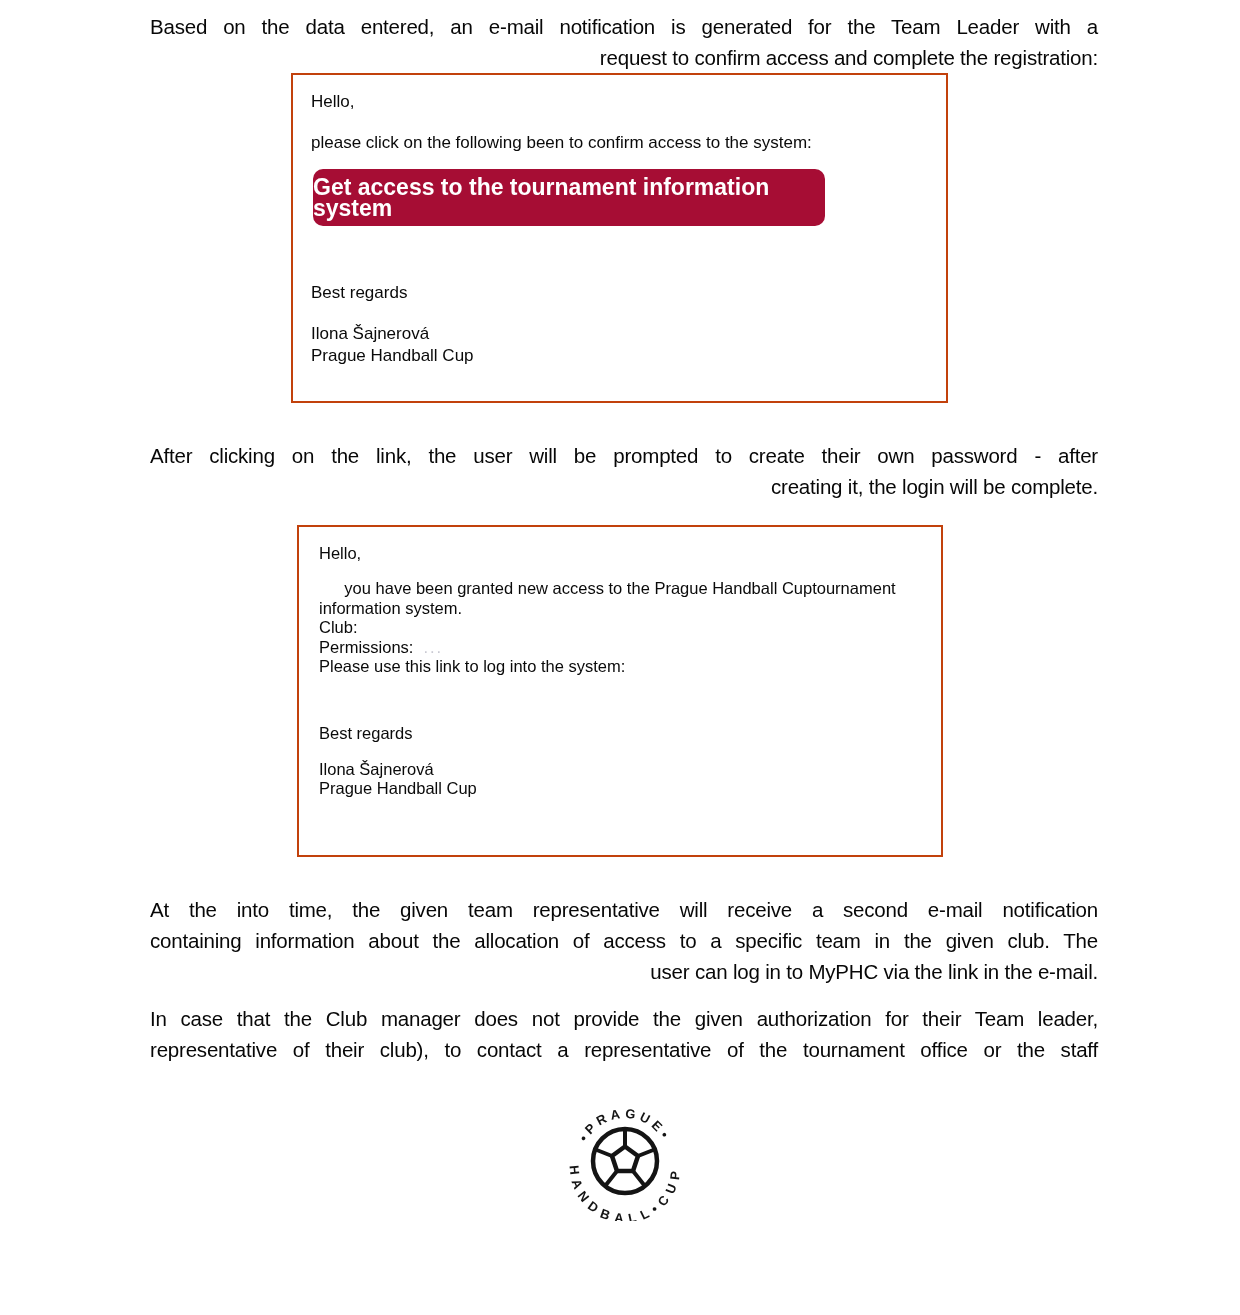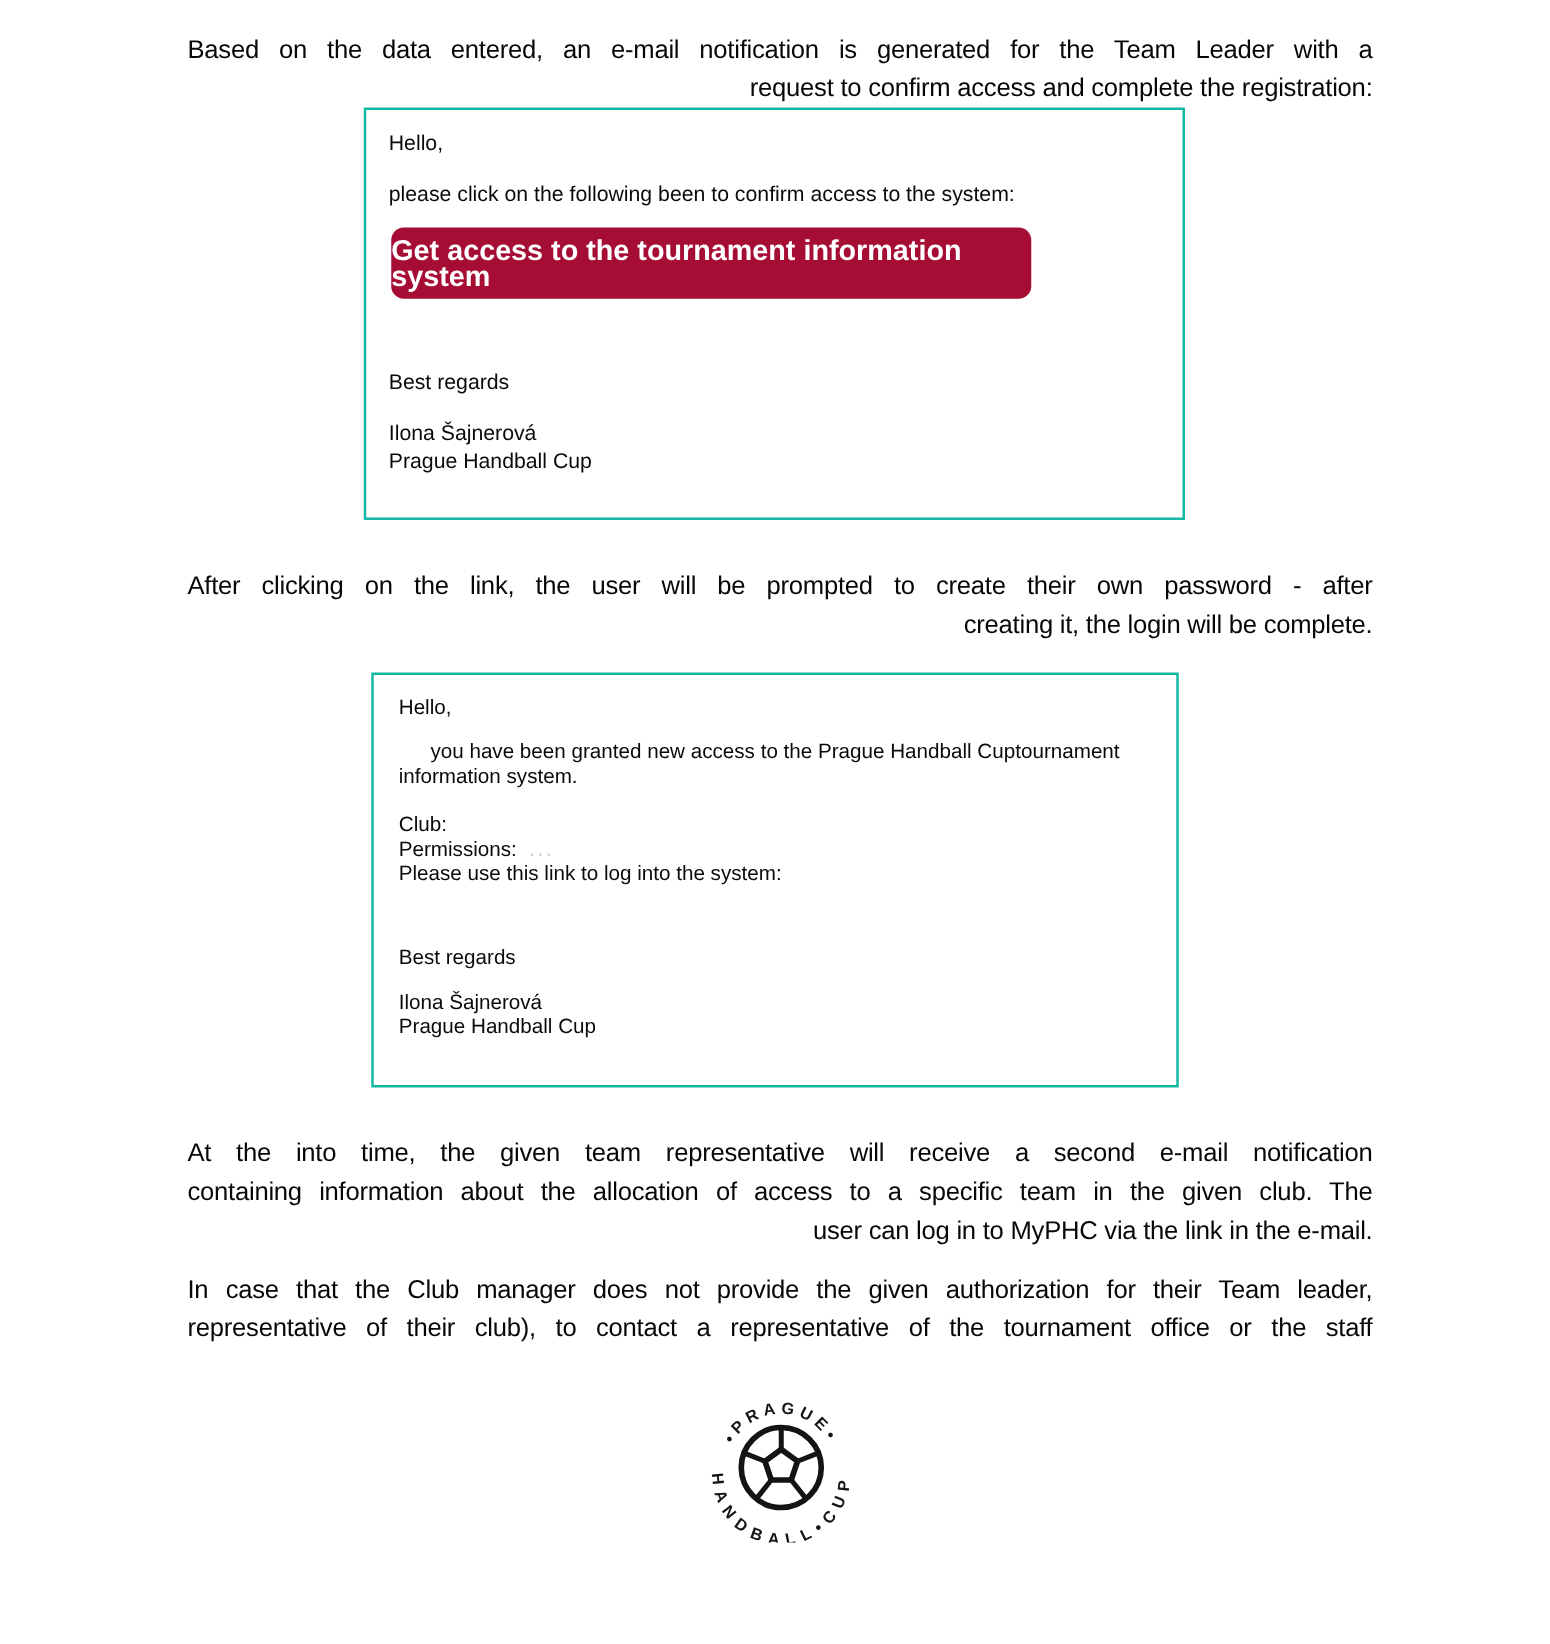--- a/index.html
+++ b/index.html
@@ -13,31 +13,31 @@
   .page{position:relative;width:1240px;height:1315px;}
 
   
   .body-para{
     margin:0 142px 0 150px;
     font-size:20.5px;
     line-height:31px;
     letter-spacing:-0.2px;
     color:#070707;
   }
-  .p1{padding-top:24px;}
+  .p1{padding-top:11px;}
   .p2{margin-top:37px;}
   .p3{margin-top:37px;}
   .p4{margin-top:16px;}
   .tline{text-align:right;}
   .tjust{text-align:justify;text-align-last:justify;}
 
   
   .email-box{
     box-sizing:border-box;
-    border:2px solid #14b8a6;
+    border:2px solid #c2410c;
     background:#ffffff;
   }
   .box1{
     margin-left:291px;margin-top:0px;
     width:657px;height:330px;
     padding:16px 18px;
     font-size:17px;line-height:21px;
   }
   .box2{
     margin-left:297px;margin-top:23px;
@@ -57,21 +57,21 @@
     font-weight:bold;
     font-size:23px;
     display:flex;align-items:center;justify-content:center;
     cursor:pointer;
   }
   .e-close1{margin:56px 0 20px 0;}
   .e-sig1 div{line-height:22px;}
 
   .e-greet2{margin:0 0 16px 0;line-height:20px;}
   .e-flexline{display:flex;justify-content:center;}
-  .e-club{margin-top:20px;}
+  .e-club{}
   .redact{color:#c9c9d2;letter-spacing:2px;margin-left:10px;}
   .e-close2{margin-top:46px;line-height:20px;}
   .e-sig2{margin-top:17px;}
 
   
   .logo{margin:36px 0 0 565px;width:120px;height:120px;}
   .ring{
     font-family:"Liberation Sans", sans-serif;
     font-weight:bold;fill:#141414;
   }

